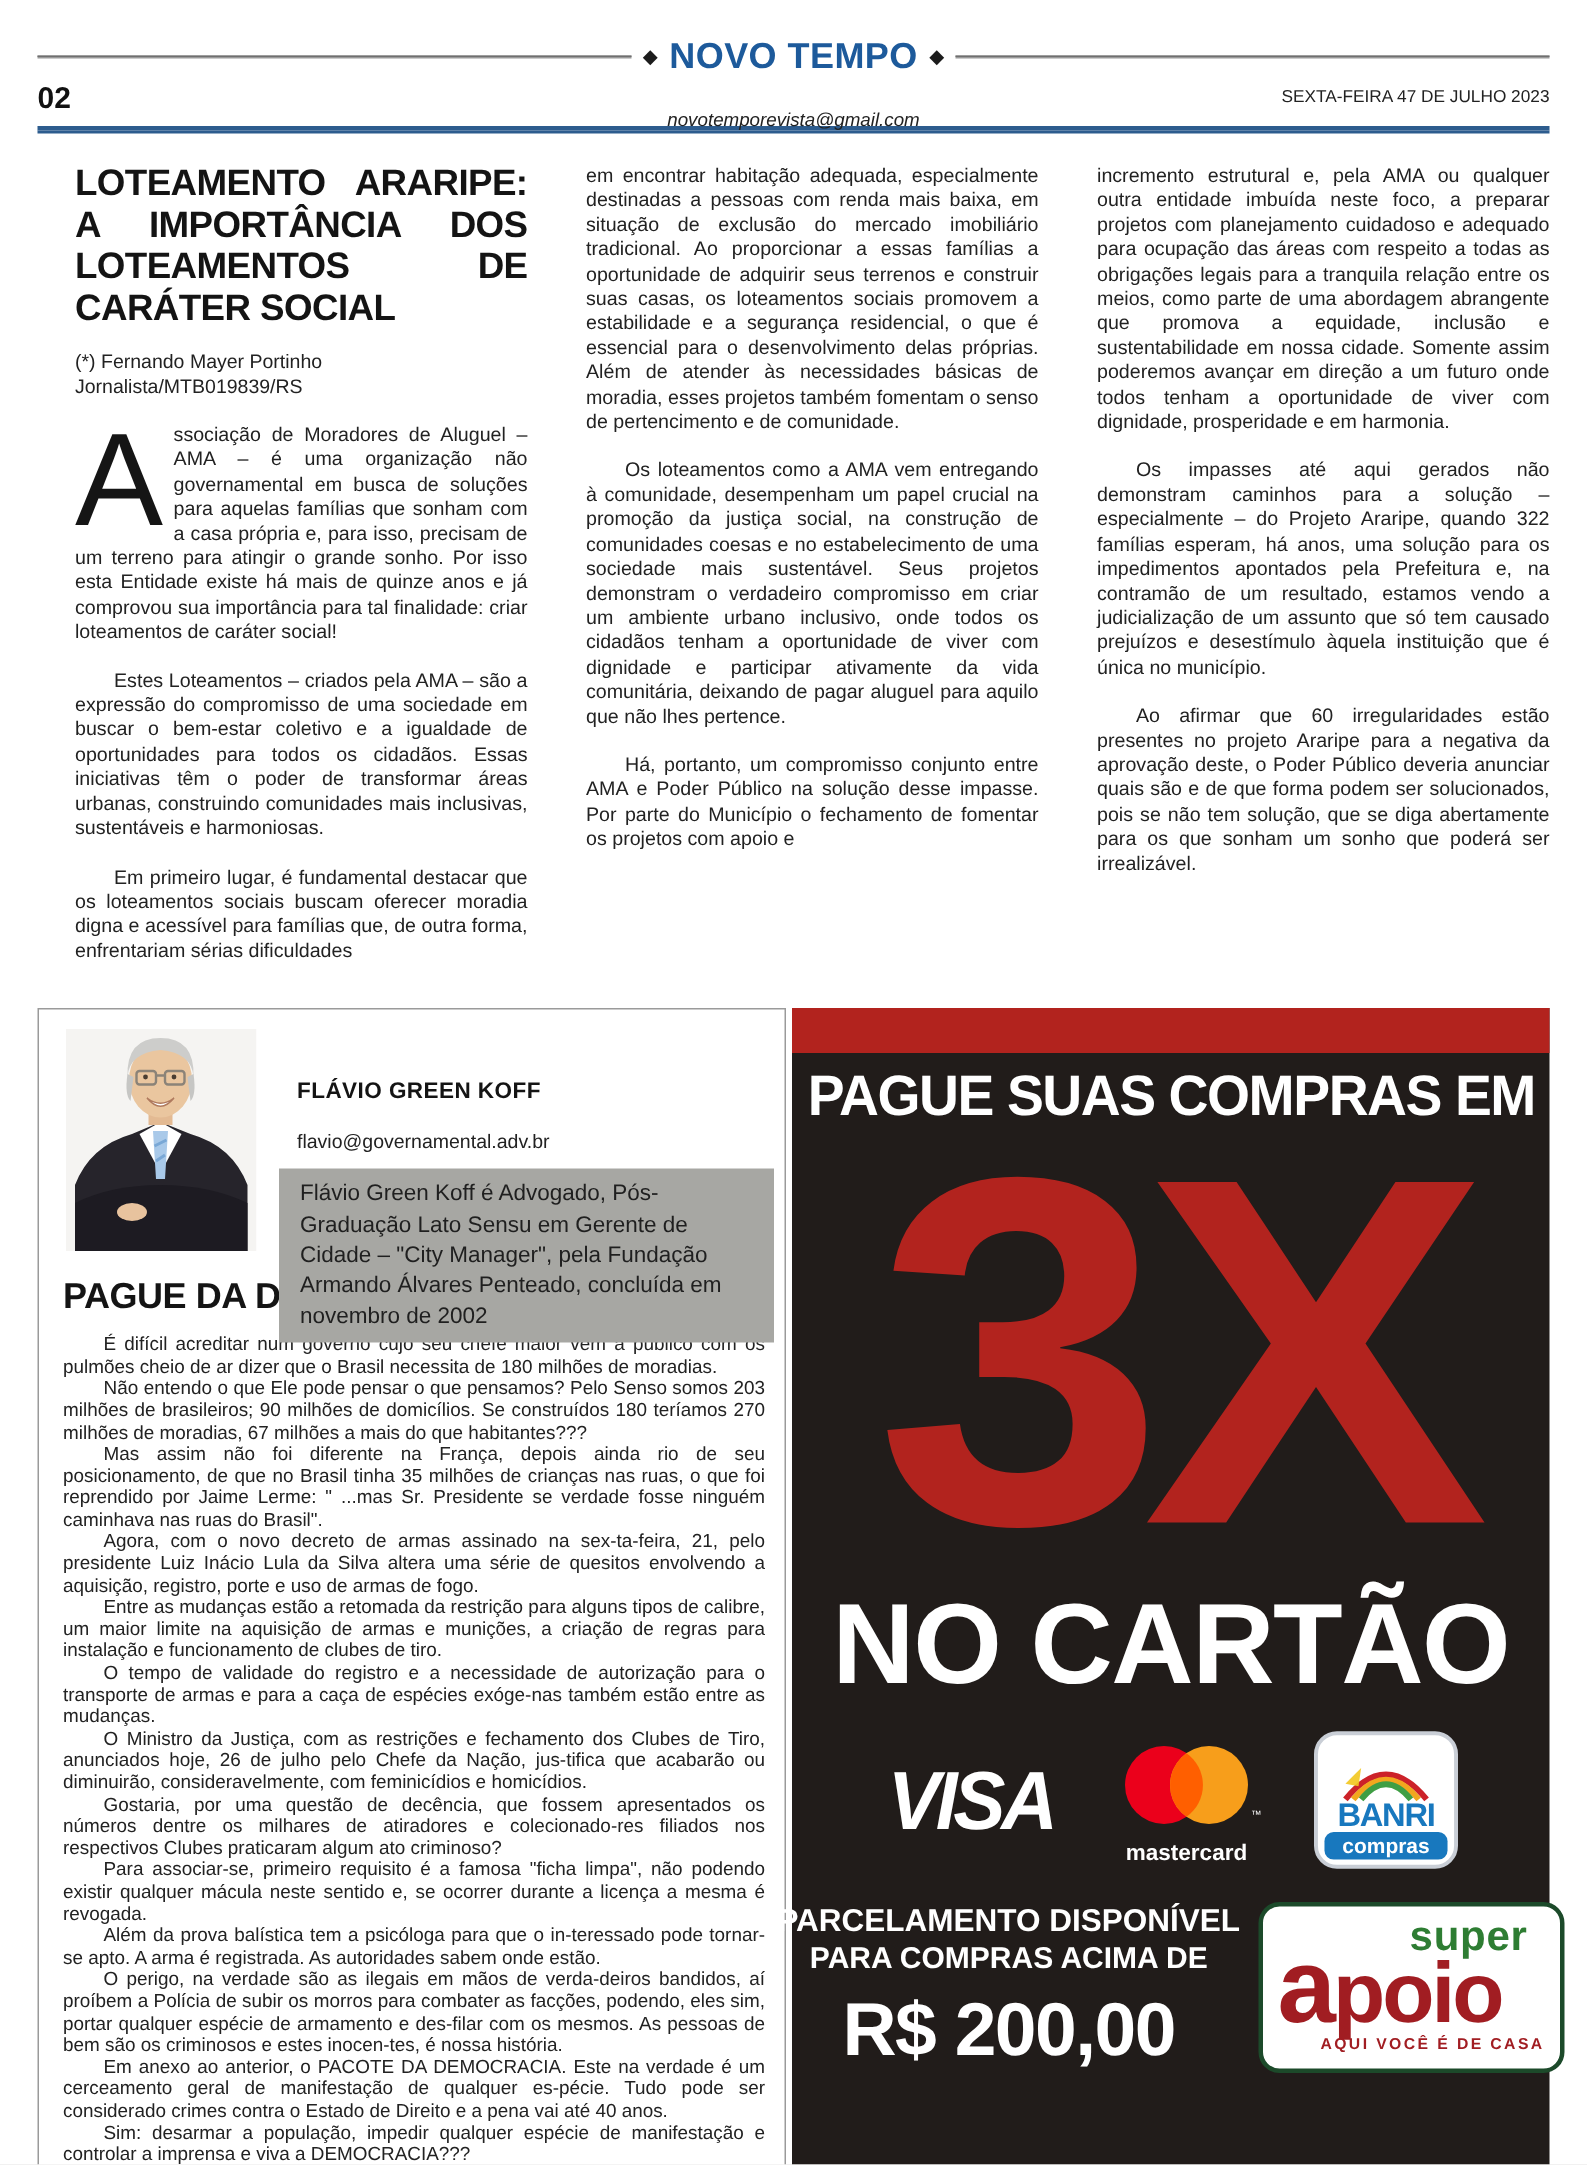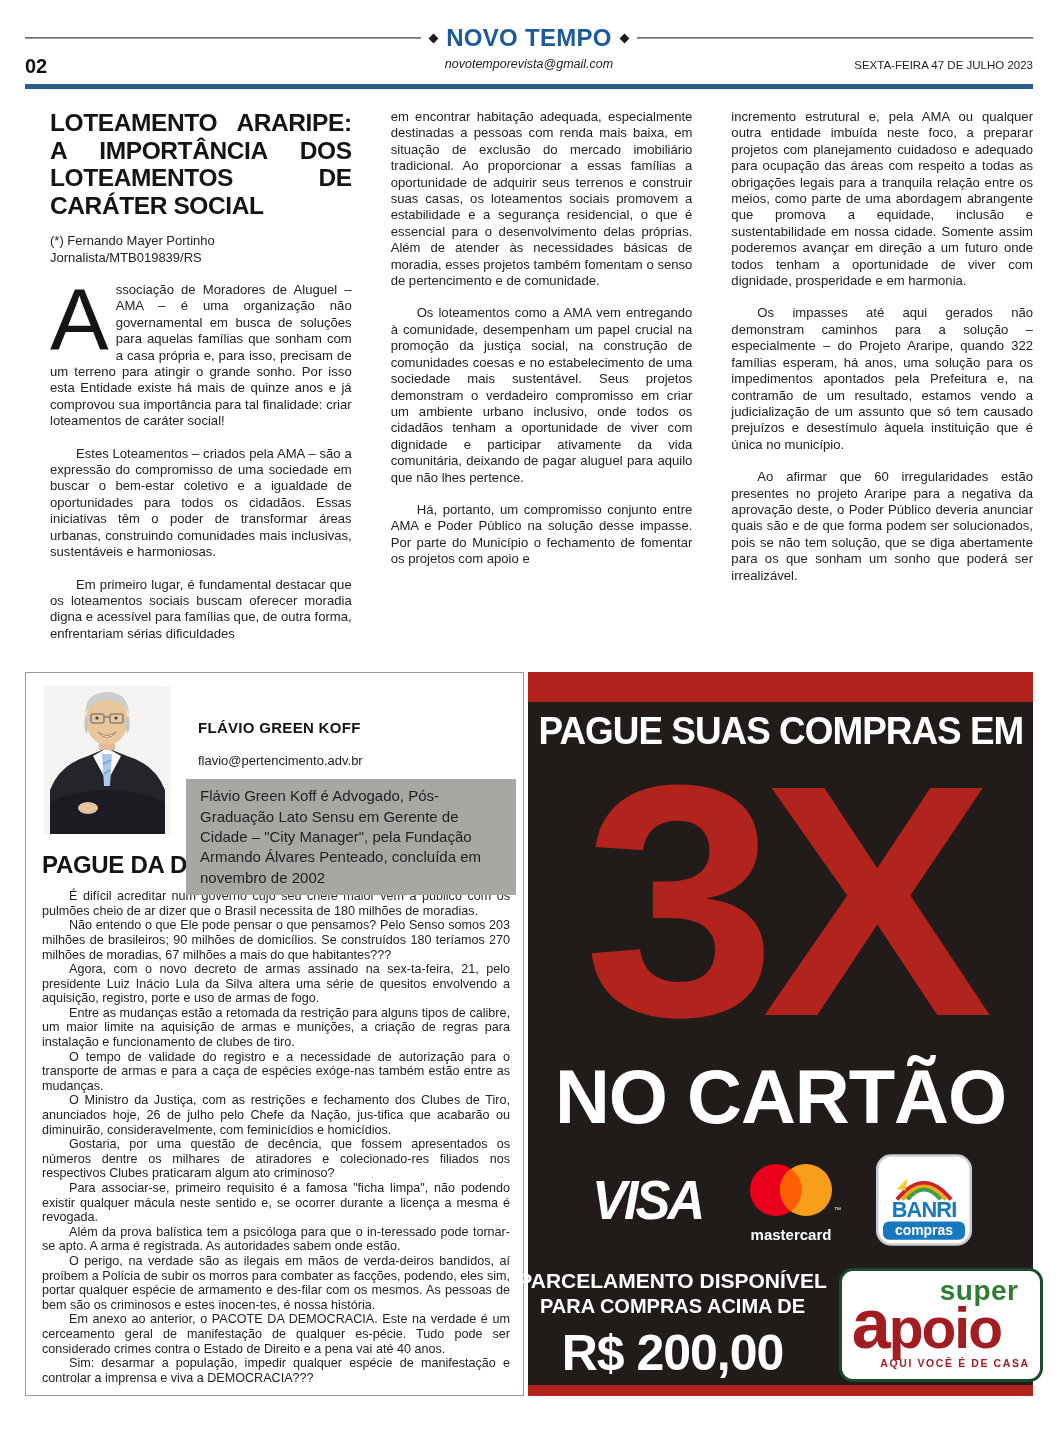--- a/index.html
+++ b/index.html
@@ -10,21 +10,21 @@
     position:relative; overflow:hidden;
   }
   
   .hdr { padding:24px 25px 0; position:relative; }
   .hdr-titlerow { display:flex; align-items:center; gap:9px; }
   .hdr-line { flex:1; height:2px; background:#9a9a9a; border-top:1px solid #6f6f6f; }
   .hdr-diamond { width:7px; height:7px; background:#1c1c1c; transform:rotate(45deg); flex:0 0 auto; }
   .hdr-title { color:#1d5a9b; font-size:24px; font-weight:bold; letter-spacing:0.3px; white-space:nowrap; }
   .hdr-inforow { display:flex; justify-content:space-between; align-items:flex-start; margin-top:3px; position:relative; height:24px; }
   .hdr-page { font-size:20px; font-weight:bold; color:#111; }
-  .hdr-email { position:absolute; left:50%; transform:translateX(-50%); top:2px; font-size:12.5px; font-style:italic; color:#222; }
+  .hdr-email { position:absolute; left:50%; transform:translateX(-50%); top:18px; font-size:12.5px; font-style:italic; color:#222; }
   .hdr-date { font-size:11.5px; color:#222; padding-top:4px; }
   .hdr-rule { margin-top:5px; height:3px; border-top:3px solid #2d5c8e; border-bottom:2px solid #2d5c8e; }
   
   .article { padding:20px 25px 0; }
   .cols { display:flex; gap:14px; }
   .col { flex:1 1 0; font-size:13.1px; line-height:16.4px; text-align:justify; color:#222;margin-left:25px; }
   .a-title { font-size:24.5px; line-height:1.13; font-weight:bold; letter-spacing:-0.4px; color:#141414; margin:0 0 12px; }
   .byline { font-size:13px; line-height:1.32; margin:0 0 16px; }
   .col p { margin:0 0 16px; }
   .col p.ind { text-indent:26px; }
@@ -136,27 +136,28 @@
 
           <rect x="47" y="28" width="13" height="9" rx="2" fill="none" stroke="#8b8378" stroke-width="1.6"></rect>
           <rect x="66" y="28" width="13" height="9" rx="2" fill="none" stroke="#8b8378" stroke-width="1.6"></rect>
           <line x1="60" y1="31" x2="66" y2="31" stroke="#8b8378" stroke-width="1.6"></line>
           <circle cx="53" cy="32" r="1.6" fill="#4a3d32"></circle>
           <circle cx="72" cy="32" r="1.6" fill="#4a3d32"></circle>
 
           <path d="M54,46 Q63,53 72,46 Q63,57 54,46 Z" fill="#fff" stroke="#b07a5e" stroke-width="1"></path>
         </svg>
         <div class="ob-name">FLÁVIO GREEN KOFF</div>
-        <div class="ob-email">flavio@pertencimento.adv.br</div>
+        <div class="ob-email">flavio@governamental.adv.br</div>
         <div class="ob-bio">Flávio Green Koff é Advogado, Pós-Graduação Lato Sensu em Gerente de Cidade – "City Manager", pela Fundação Armando Álvares Penteado, concluída em novembro de 2002</div>
       </div>
       <h2 class="ob-headline">PAGUE DA DEMOCRACIA(?)</h2>
       <div class="ob-body">
         <p>É difícil acreditar num governo cujo seu chefe maior vem à público com os pulmões cheio de ar dizer que o Brasil necessita de 180 milhões de moradias.</p>
         <p>Não entendo o que Ele pode pensar o que pensamos? Pelo Senso somos 203 milhões de brasileiros; 90 milhões de domicílios. Se construídos 180 teríamos 270 milhões de moradias, 67 milhões a mais do que habitantes???</p>
+        <p>Mas assim não foi diferente na França, depois ainda rio de seu posicionamento, de que no Brasil tinha 35 milhões de crianças nas ruas, o que foi reprendido por Jaime Lerme: " ...mas Sr. Presidente se verdade fosse ninguém caminhava nas ruas do Brasil".</p>
         <p>Agora, com o novo decreto de armas assinado na sex-ta-feira, 21, pelo presidente Luiz Inácio Lula da Silva altera uma série de quesitos envolvendo a aquisição, registro, porte e uso de armas de fogo.</p>
         <p>Entre as mudanças estão a retomada da restrição para alguns tipos de calibre, um maior limite na aquisição de armas e munições, a criação de regras para instalação e funcionamento de clubes de tiro.</p>
         <p>O tempo de validade do registro e a necessidade de autorização para o transporte de armas e para a caça de espécies exóge-nas também estão entre as mudanças.</p>
         <p>O Ministro da Justiça, com as restrições e fechamento dos Clubes de Tiro, anunciados hoje, 26 de julho pelo Chefe da Nação, jus-tifica que acabarão ou diminuirão, consideravelmente, com feminicídios e homicídios.</p>
         <p>Gostaria, por uma questão de decência, que fossem apresentados os números dentre os milhares de atiradores e colecionado-res filiados nos respectivos Clubes praticaram algum ato criminoso?</p>
         <p>Para associar-se, primeiro requisito é a famosa "ficha limpa", não podendo existir qualquer mácula neste sentido e, se ocorrer durante a licença a mesma é revogada.</p>
         <p>Além da prova balística tem a psicóloga para que o in-teressado pode tornar-se apto. A arma é registrada. As autoridades sabem onde estão.</p>
         <p>O perigo, na verdade são as ilegais em mãos de verda-deiros bandidos, aí proíbem a Polícia de subir os morros para combater as facções, podendo, eles sim, portar qualquer espécie de armamento e des-filar com os mesmos. As pessoas de bem são os criminosos e estes inocen-tes, é nossa história.</p>
         <p>Em anexo ao anterior, o PACOTE DA DEMOCRACIA. Este na verdade é um cerceamento geral de manifestação de qualquer es-pécie. Tudo pode ser considerado crimes contra o Estado de Direito e a pena vai até 40 anos.</p>
         <p>Sim: desarmar a população, impedir qualquer espécie de manifestação e controlar a imprensa e viva a DEMOCRACIA???</p>

